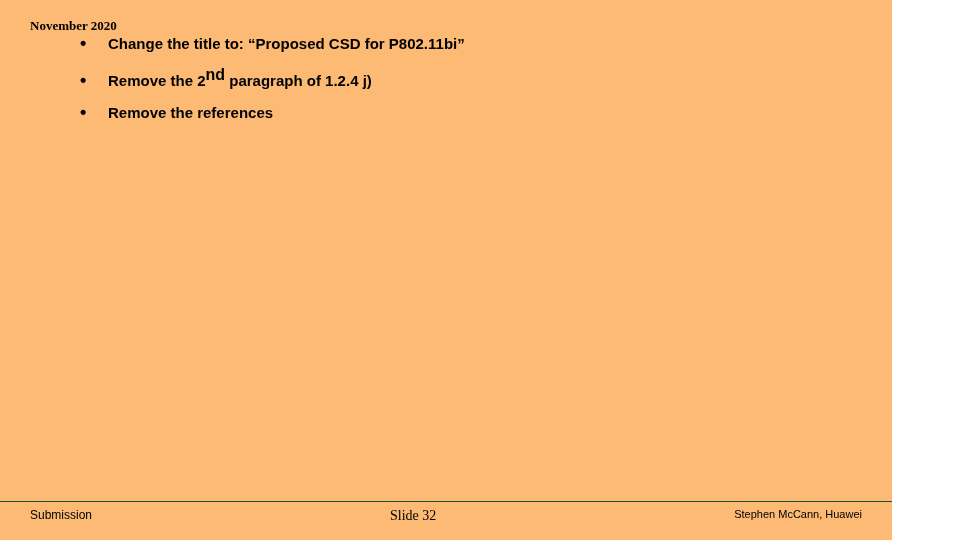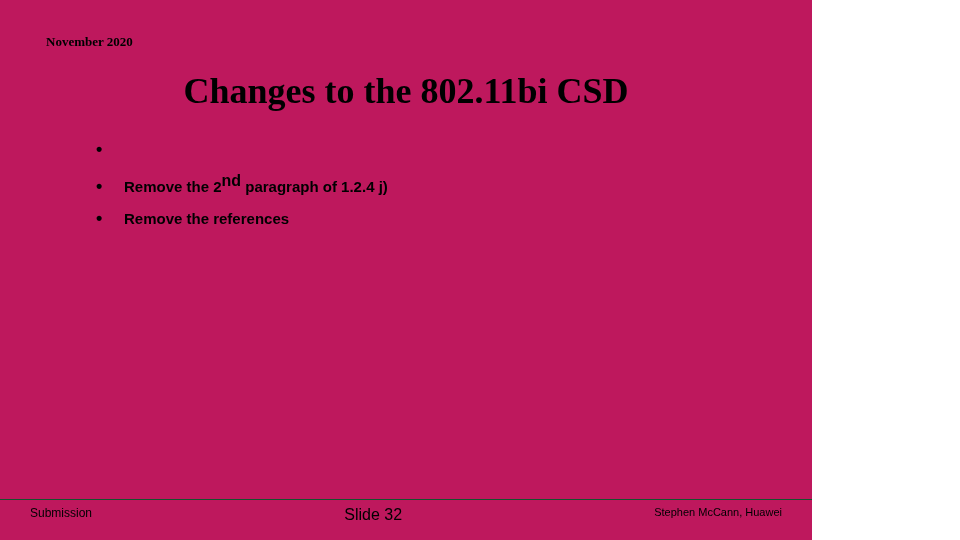--- a/index.html
+++ b/index.html
@@ -10,25 +10,25 @@
 
     body {
       width: 960px;
       height: 540px;
       background: #ffffff;
       font-family: 'Times New Roman', Times, serif;
       overflow: hidden;
     }
 
     .slide {
-      width: 812px;
+      width: 892px;
       height: 540px;
-      background: #be185d;
+      background: #fdba74;
       position: relative;
-      padding: 16px;
+      padding: 0;
     }
 
     .header {
       display: flex;
       justify-content: space-between;
       align-items: flex-start;
       padding: 18px 30px 0 30px;
     }
 
     .header-left {
@@ -106,49 +106,47 @@
       padding-top: 6px;
     }
 
     .footer-left {
       font-size: 12px;
       color: #000000;
       font-family: Arial, Helvetica, sans-serif;
     }
 
     .footer-center {
-      font-size: 16px;
+      font-size: 14px;
       color: #000000;
-      font-family: Liberation Sans, sans-serif;
+      font-family: Liberation Serif, serif;
     }
 
     .footer-right {
       font-size: 11px;
       color: #000000;
       font-family: Arial, Helvetica, sans-serif;
       text-align: right;
     }
   </style>
 </head>
 <body>
 
 <div class="slide">
 
   <div class="header">
     <span class="header-left">November 2020</span>
   </div>
 
-  <div class="title-section">
-    <h1 class="slide-title">Changes to the 802.11bi CSD</h1>
-  </div>
 
   <div class="content-section">
     <ul class="bullet-list">
       <li class="bullet-item">
         <span class="bullet-dot">•</span>
+        <span class="bullet-text">Change the title to: “Proposed CSD for P802.11bi”</span>
       </li>
       <li class="bullet-item">
         <span class="bullet-dot">•</span>
         <span class="bullet-text">Remove the 2<sup>nd</sup> paragraph of 1.2.4 j)</span>
       </li>
       <li class="bullet-item">
         <span class="bullet-dot">•</span>
         <span class="bullet-text">Remove the references</span>
       </li>
     </ul>

